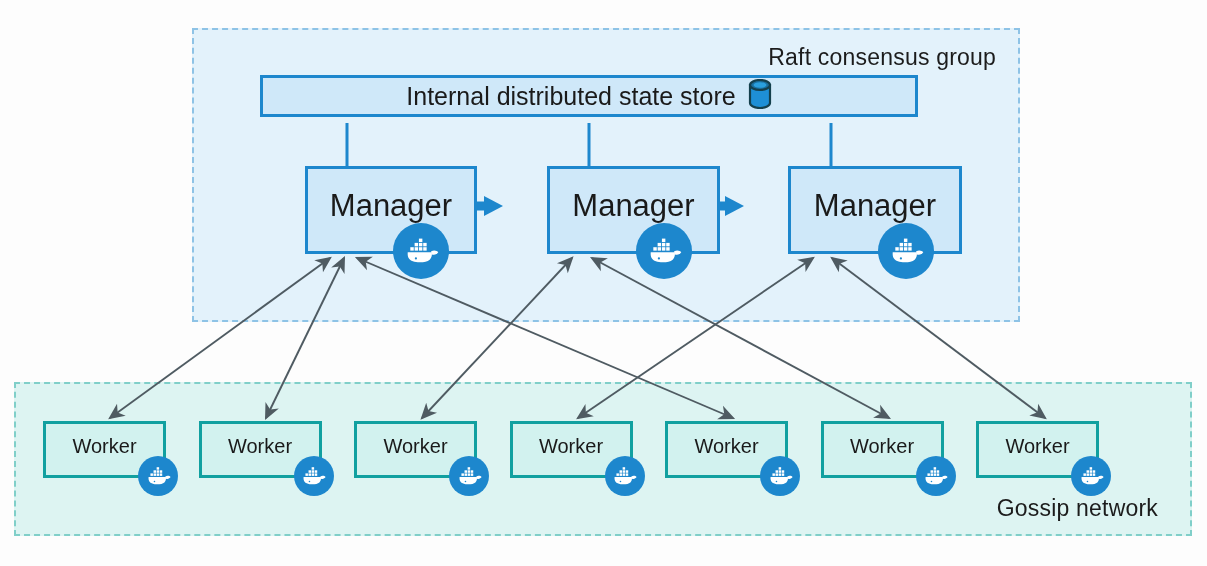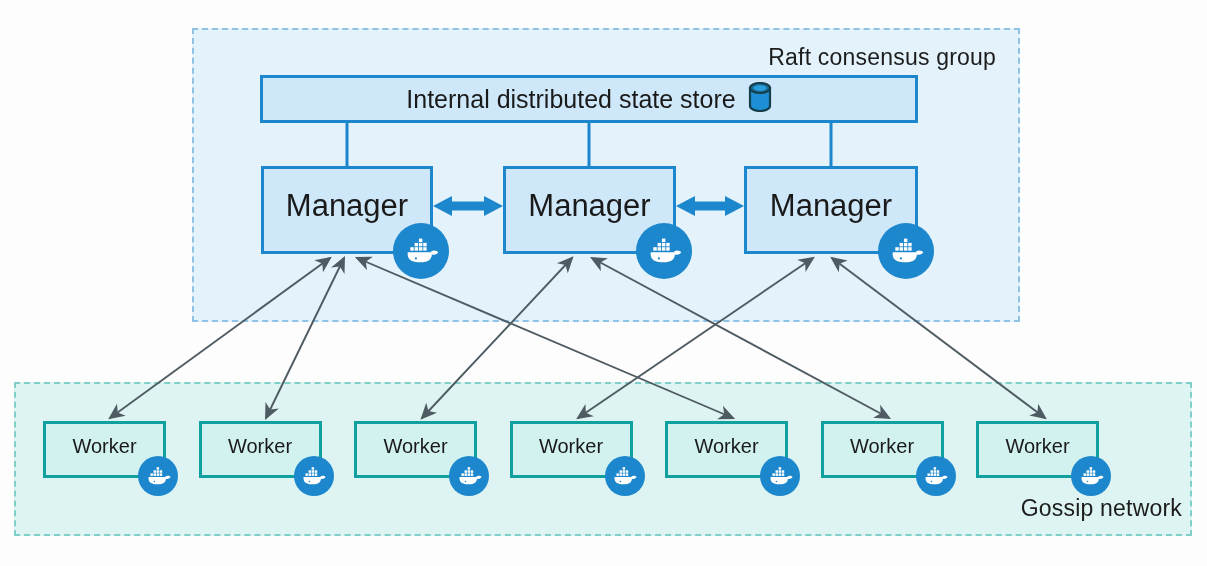--- a/index.html
+++ b/index.html
@@ -44,29 +44,29 @@
   }
   .group-label {
     position: absolute;
     font-size: 23px;
     color: #1c1c1c;
     letter-spacing: .2px;
     white-space: nowrap;
     text-align: right;
   }
   #raft-label { right: 22px; top: 14px; }
-  #gossip-label { right: 8px; bottom: 12px; }
+  #gossip-label { right: 32px; bottom: 12px; }
 
   
   #state-store {
     position: absolute;
     left: 260px;
     top: 75px;
     width: 658px;
-    height: 48px;
+    height: 42px;
     box-sizing: border-box;
     background: #cfe8f9;
     border: 3px solid #1d87cd;
     display: flex;
     align-items: center;
     justify-content: center;
     gap: 12px;
     text-align: right;
   }
   #state-store .ss-text {
@@ -78,20 +78,21 @@
   .manager {
     position: absolute;
     top: 166px;
     height: 88px;
     box-sizing: border-box;
     background: #cfe8f9;
     border: 3px solid #1d87cd;
     display: flex;
     align-items: center;
     justify-content: center;
+    margin-left: 44px;
   }
   .manager .mlabel {
     font-size: 31px;
     color: #1a1a1a;
     position: relative;
     top: -4px;
   }
   #manager-0 { left: 261px; width: 172px; }
   #manager-1 { left: 503px; width: 173px; }
   #manager-2 { left: 744px; width: 174px; }

